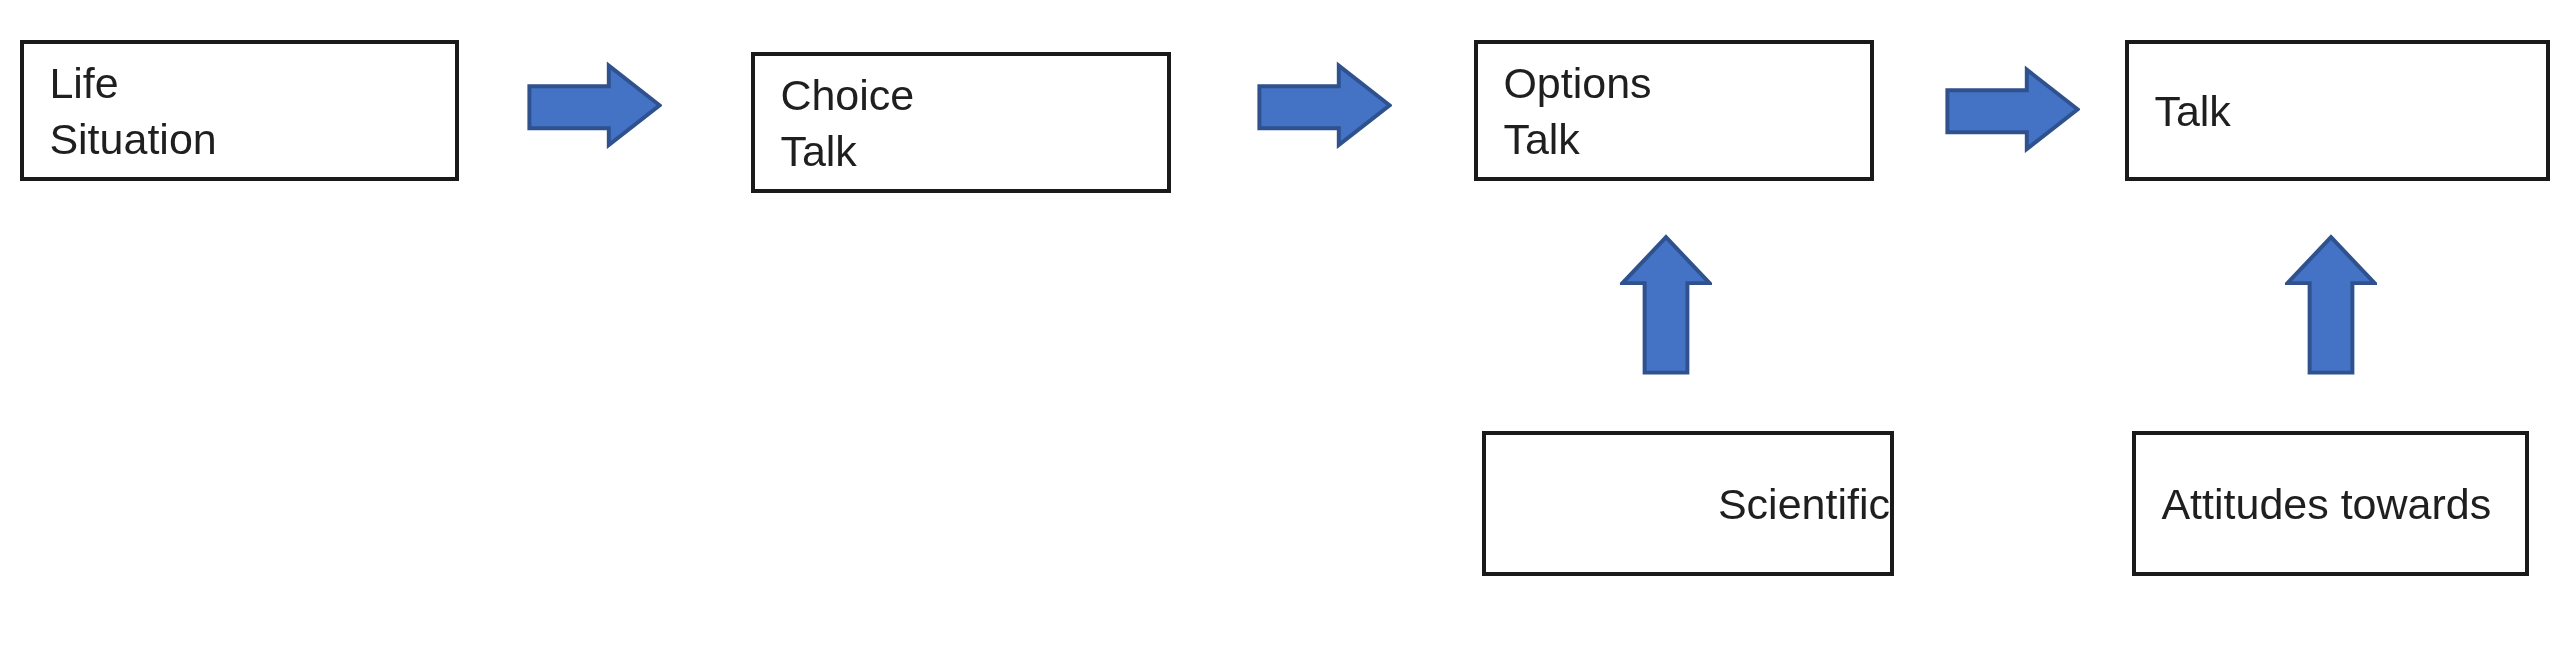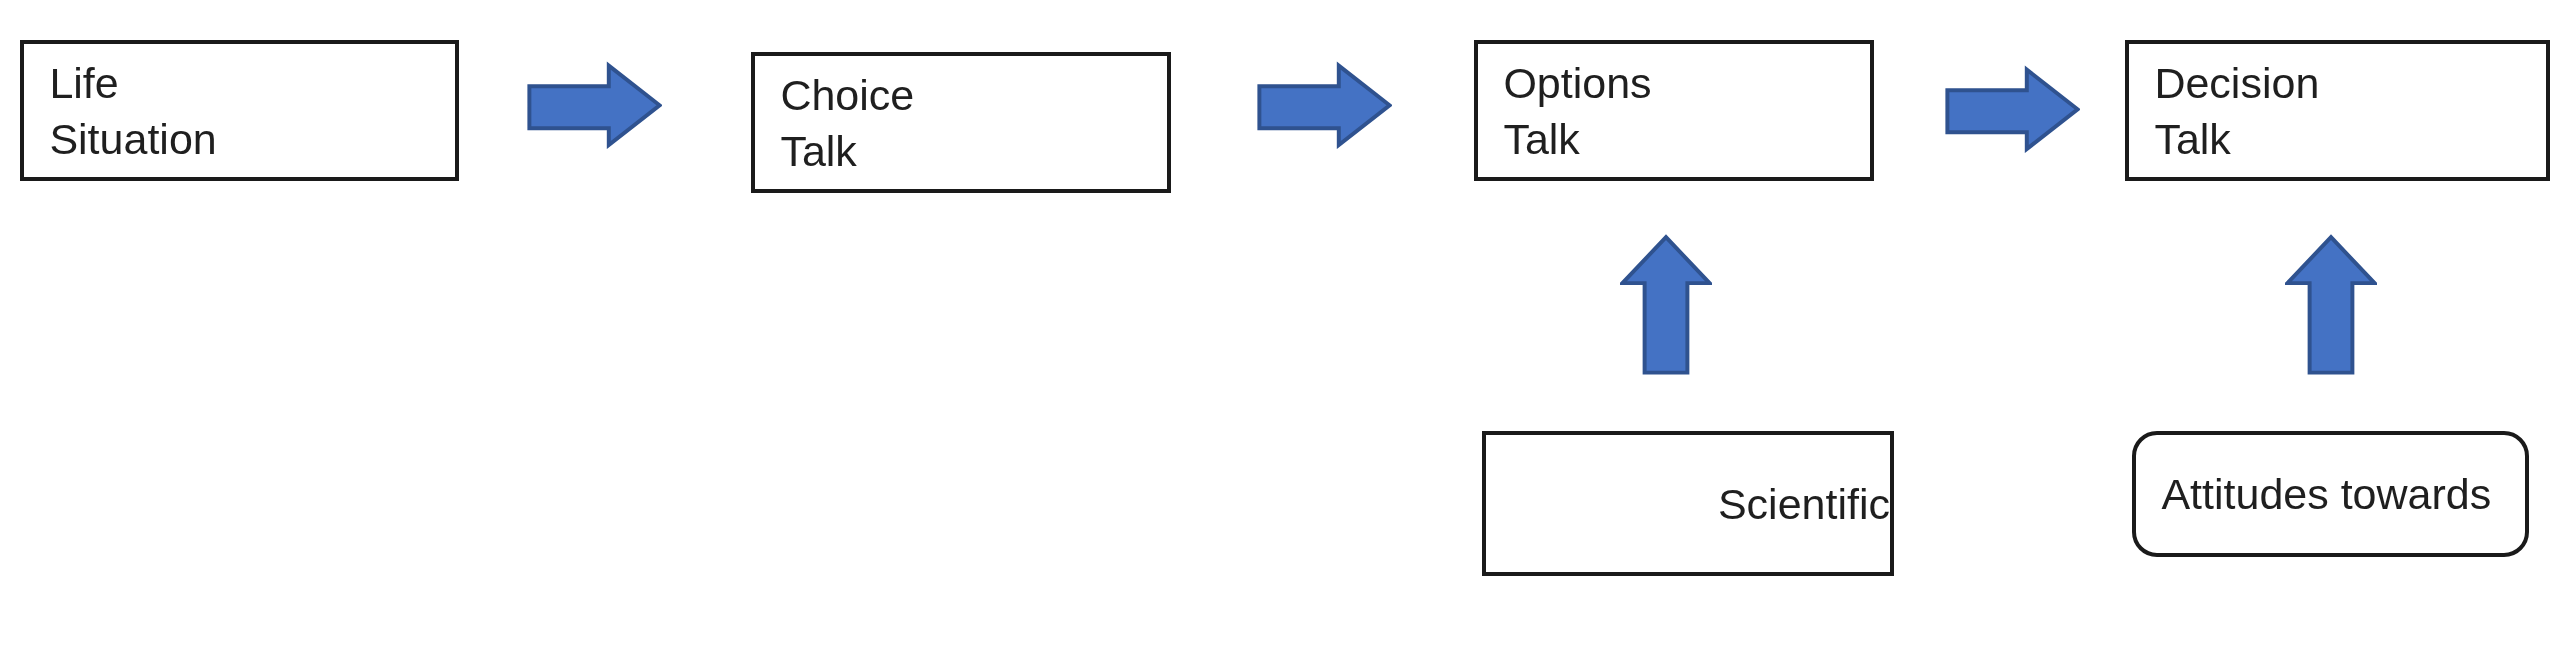--- a/index.html
+++ b/index.html
@@ -63,21 +63,20 @@
     <span class="line">Choice</span>
     <span class="line">Talk</span>
   </div>
 
   <div class="box" style="left:1474px; top:40px; width:400px; height:141px;">
     <span class="line">Options</span>
     <span class="line">Talk</span>
   </div>
 
   <div class="box" style="left:2125px; top:40px; width:425px; height:141px;">
-    <span class="line">Decision</span>
     <span class="line">Talk</span>
   </div>
 
   <svg class="arrow" style="left:527px; top:60px;" width="135" height="89" viewBox="0 0 170 112" aria-hidden="true">
     <polygon points="3,33 103,33 103,7 167,57 103,107 103,86 3,86"></polygon>
   </svg>
 
   <svg class="arrow" style="left:1257px; top:60px;" width="135" height="89" viewBox="0 0 170 112" aria-hidden="true">
     <polygon points="3,33 103,33 103,7 167,57 103,107 103,86 3,86"></polygon>
   </svg>
@@ -91,18 +90,18 @@
   </svg>
 
   <svg class="arrow" style="left:2285px; top:234px;" width="92" height="141" viewBox="0 0 116 178" aria-hidden="true">
     <polygon points="58,4 113,62 85,62 85,175 31,175 31,62 3,62"></polygon>
   </svg>
 
   <div class="box" style="left:1482px; top:431px; width:412px; height:145px;text-align:right;">
     <span class="line">Scientific</span>
   </div>
 
-  <div class="box" style="left:2132px; top:431px; width:397px; height:126px;border-radius:25px;">
+  <div class="box" style="left:2132px; top:431px; width:397px; height:145px;">
     <span class="line">Attitudes towards</span>
   </div>
 
 </div>
 
 
 </body></html>

